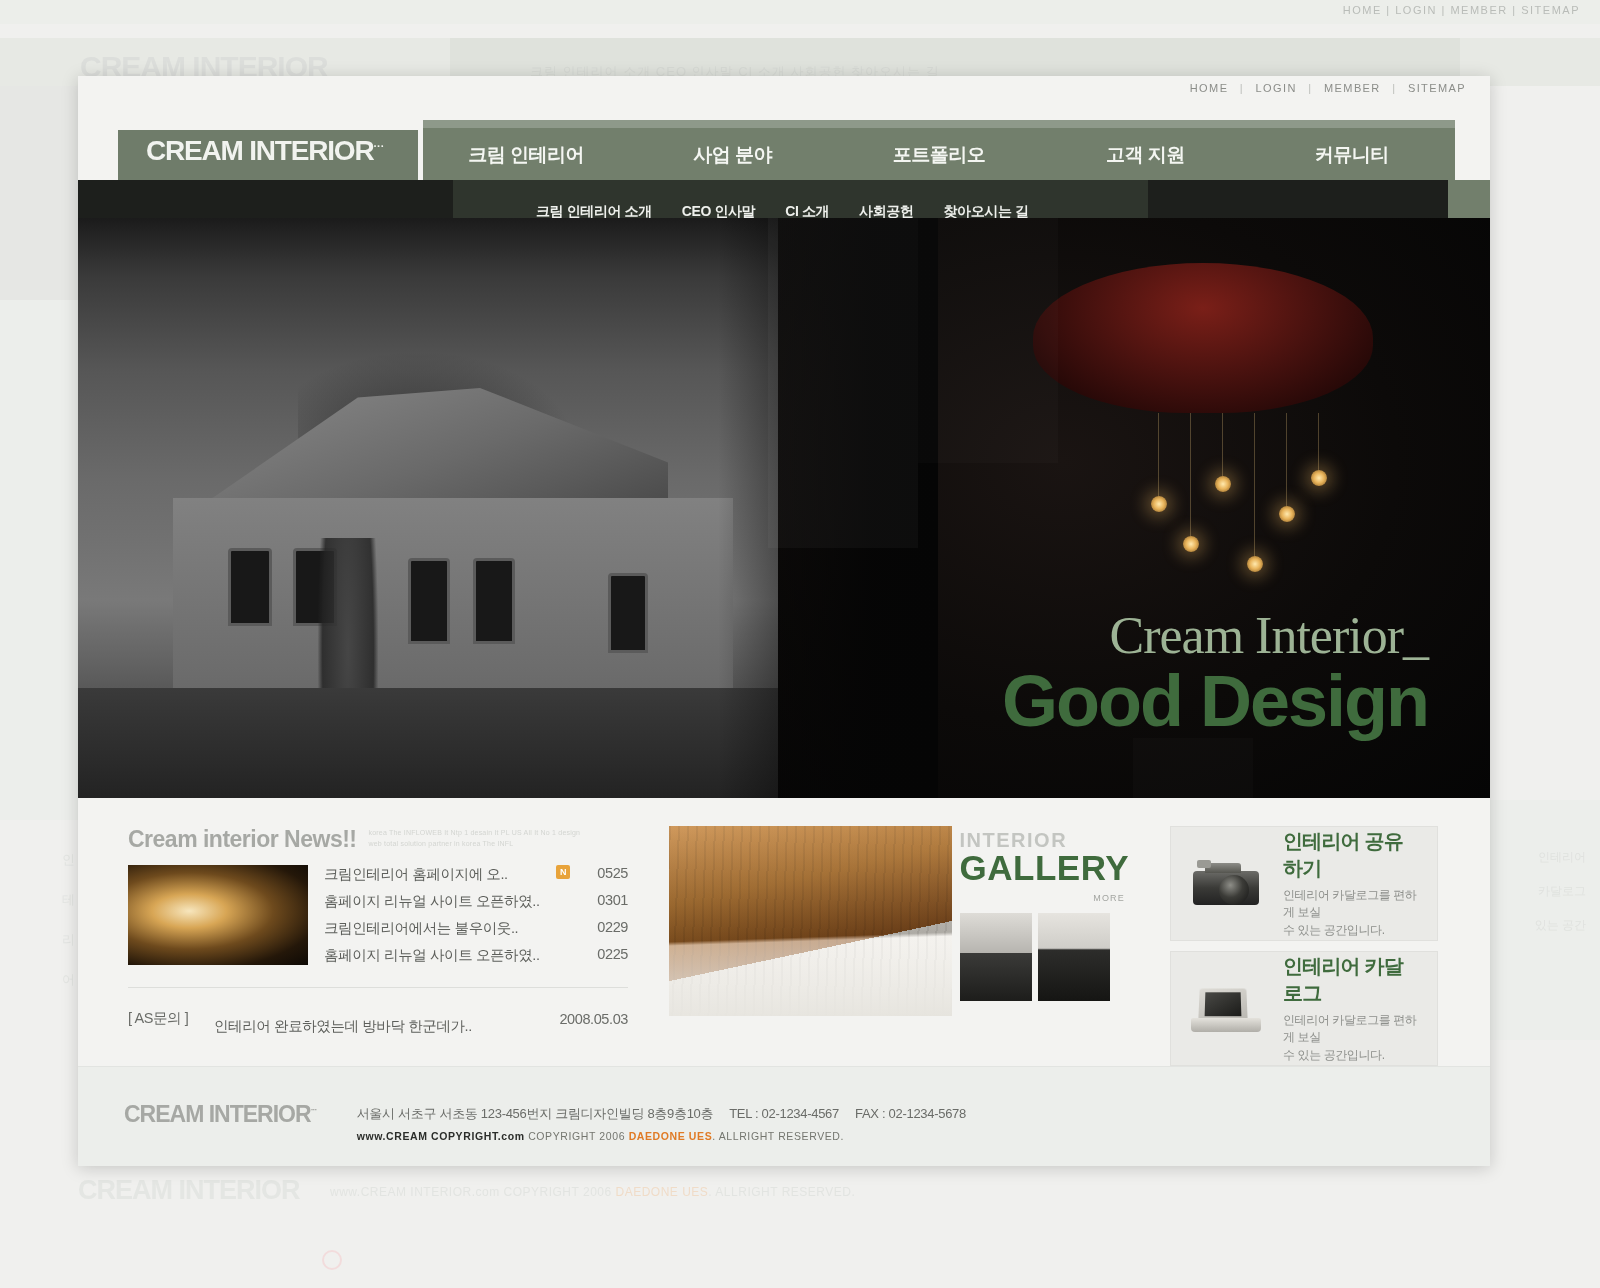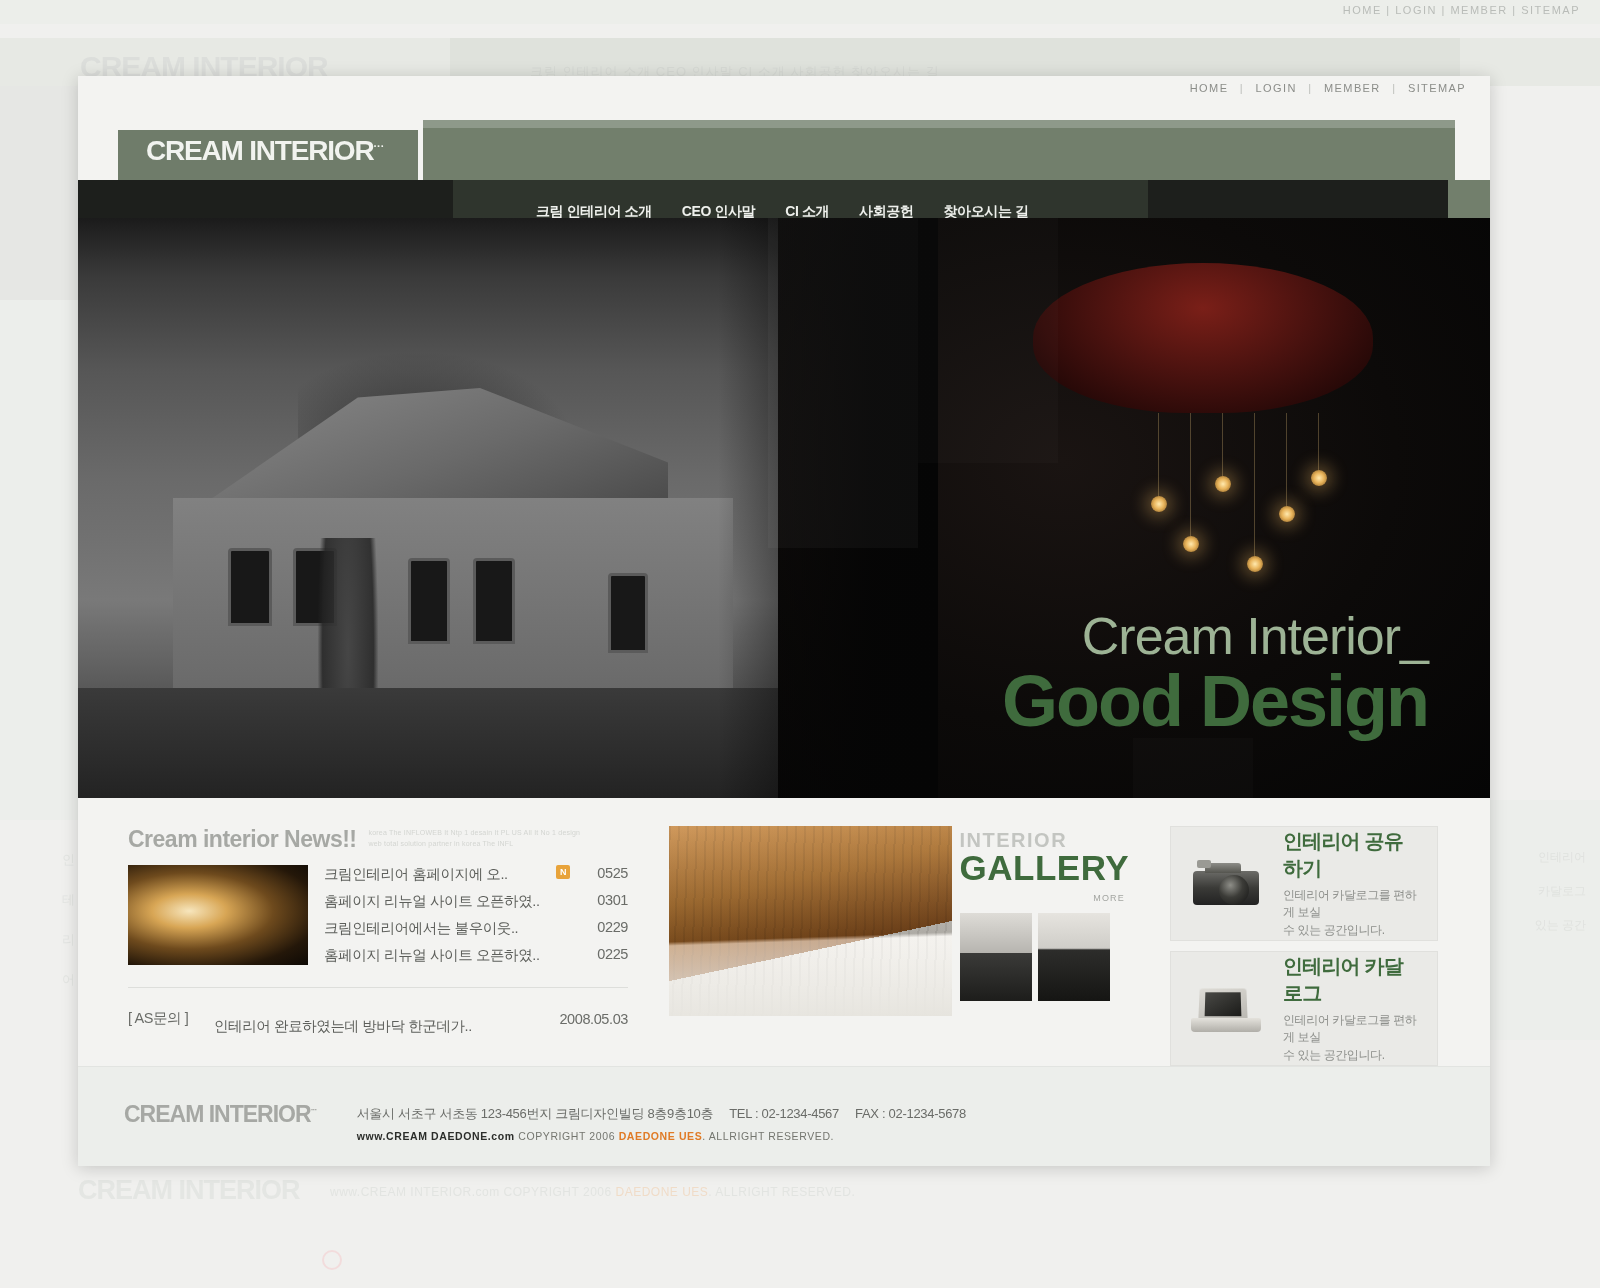--- a/index.html
+++ b/index.html
@@ -226,21 +226,21 @@
   }
   #hero .block-c {
     position:absolute; left:1055px; top:520px; width:120px; height:60px;
     background:rgba(255,255,255,.02);
   }
   #hero-text {
     position:absolute; right:62px; bottom:58px; text-align:right;
   }
   #hero-text .line1 {
     font-size:52px; color:#9db395; font-weight:300;
-    letter-spacing:-1px; line-height:1;
+    letter-spacing:-1px; line-height:1;font-family:Liberation Serif, serif;
   }
   #hero-text .line2 {
     font-size:72px; color:#3f6b3d; font-weight:bold;
     letter-spacing:-2px; line-height:1.05; margin-top:2px;
   }
 
   
   #content {
     position:relative; height:268px; background:#f3f3f1;
     padding:28px 52px 0 50px;
@@ -420,20 +420,27 @@
       <span>MEMBER</span>
       <span class="sep">|</span>
       <span>SITEMAP</span>
     </div>
   </div>
 
   <div id="header">
     <div id="logo-plate"></div>
     <div id="logo-text"><span>CREAM INTERIOR</span><span class="dots">···</span></div>
     <div id="nav-plate"></div>
+    <div id="main-nav">
+      <div class="nav-item">크림 인테리어</div>
+      <div class="nav-item">사업 분야</div>
+      <div class="nav-item">포트폴리오</div>
+      <div class="nav-item">고객 지원</div>
+      <div class="nav-item">커뮤니티</div>
+    </div>
   </div>
 
   <div id="subnav">
     <div class="left-plate"></div>
     <div class="band"></div>
     <div class="right-plate"></div>
     <div class="items">
       <span class="sub-item">크림 인테리어 소개</span>
       <span class="sub-item">CEO 인사말</span>
       <span class="sub-item">CI 소개</span>
@@ -566,20 +573,20 @@
     </div>
   </div>
 
   <div id="footer">
     <div class="f-logo"><span>CREAM INTERIOR</span><span class="dots">···</span></div>
     <div class="f-info">
       <div class="f-addr">
         <span>서울시 서초구 서초동 123-456번지 크림디자인빌딩 8층9층10층</span><span class="gap"></span><span>TEL : 02-1234-4567</span><span class="gap"></span><span>FAX : 02-1234-5678</span>
       </div>
       <div class="f-copy">
-        <span class="site">www.CREAM DAEDONE.com</span>
+        <span class="site">www.CREAM COPYRIGHT.com</span>
         <span>COPYRIGHT 2006</span>
         <span class="brand">DAEDONE UES</span><span>. ALLRIGHT RESERVED.</span>
       </div>
     </div>
   </div>
 
 </div>
 
 </body></html>

